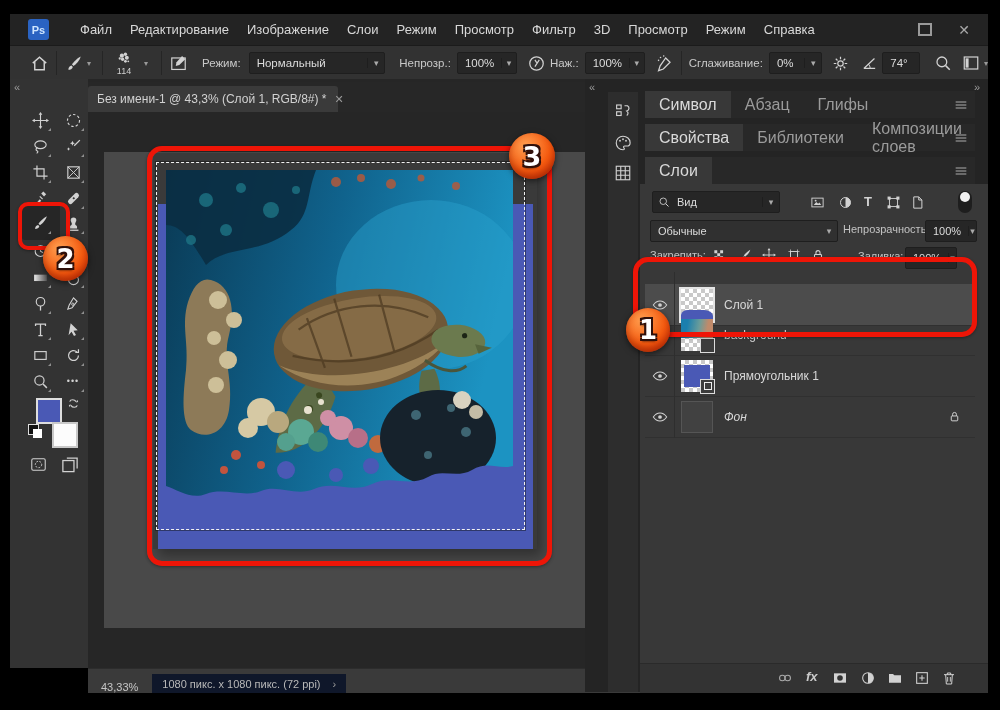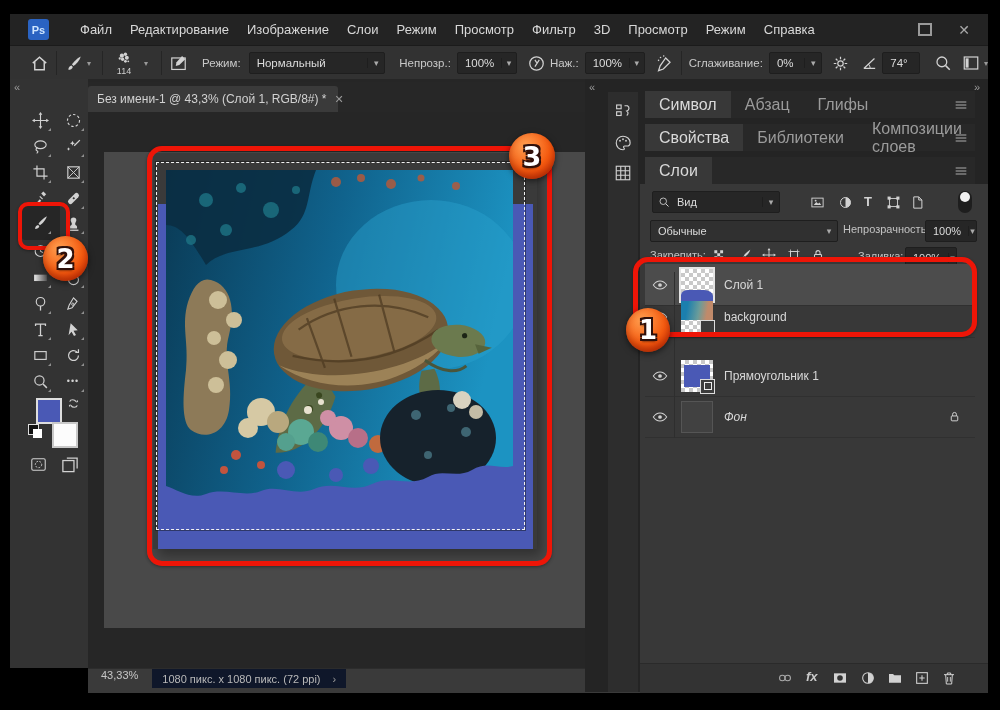--- a/index.html
+++ b/index.html
@@ -41,21 +41,21 @@
   .doctab .t{padding-left:9px;white-space:nowrap;}
   .doctab .x{margin-left:8px;color:#9a9a9a;font-size:11px;}
   .pasteboard{left:104px;top:152px;width:481px;height:476px;background:#494949;}
   .docgray{left:153px;top:153px;width:384px;height:396px;background:#3a3a3a;box-shadow:5px 7px 12px rgba(0,0,0,.35);}
   .bluerect{left:158px;top:204px;width:375px;height:345px;background:#4a59b5;}
   .photo{left:166px;top:170px;width:347px;height:360px;}
   .ants{left:156px;top:162px;width:367px;height:366px;border:1px dashed #f2f2f2;
         box-shadow:0 0 0 1px rgba(15,15,15,.45);}
   
   .statusbar{left:88px;top:668px;width:587px;height:24px;background:#3a3a3a;border-top:1px solid #2c2c2c;
-             display:flex;align-items:flex-start;font-size:11px;color:#c6c6c6;}
+             display:flex;align-items:flex-end;font-size:11px;color:#c6c6c6;}
   .statusfield{margin-left:14px;background:#0f172a;height:19px;display:flex;align-items:center;
                padding:0 10px;color:#b9b9b9;gap:12px;}
   
   .rightbg{left:585px;top:79px;width:403px;height:613px;background:#242424;}
   .iconstrip{left:608px;top:92px;width:30px;height:600px;background:#2d2d2d;}
   .stripbtn{position:absolute;left:4px;width:22px;height:22px;display:flex;align-items:center;justify-content:center;}
   .tabrow{position:absolute;left:645px;width:330px;height:27px;background:#282828;display:flex;align-items:stretch;font-size:16px;}
   .ptab{display:flex;align-items:center;padding:0 14px;color:#9b9b9b;}
   .ptab.active{background:#383838;color:#d9d9d9;}
   .hamb{position:absolute;right:6px;top:0;height:100%;display:flex;align-items:center;color:#ababab;}
@@ -825,32 +825,32 @@
       </svg>
     </span>
   <span class="abs small" style="left:858px;top:250px;color:#c3c3c3">Заливка:</span>
   <div class="abs" style="left:905px;top:247px;width:50px;height:20px">
     <span class="sel" style="width:100%;height:100%">
       <span class="val small">100%</span>
       <span class="chev">▾</span>
     </span>
   </div>
 
-  <div class="lrow layerrow selected" style="top:264px">
+  <div class="lrow layerrow selected" style="top:284px">
     <span class="eyebox ic">
         <svg width="16" height="16">
           <use href="#i-eye"></use>
         </svg>
       </span>
     <span class="thumb" style="outline:2px solid #e4e4e4">
       <span style="position:absolute;left:0;right:0;bottom:0;height:11px;background:#4a59b5;border-radius:7px 9px 0 0/5px 6px 0 0"></span>
     </span>
     <span class="lname">Слой 1</span>
   </div>
-  <div class="lrow layerrow" style="top:296px">
+  <div class="lrow layerrow" style="top:314px">
     <span class="eyebox ic">
         <svg width="16" height="16">
           <use href="#i-eye"></use>
         </svg>
       </span>
     <span class="thumb">
       <span style="position:absolute;left:0;right:0;top:0;height:19px;background:linear-gradient(100deg,#1b7fae 20%,#6a9c9a 55%,#c08a6a 80%)"></span>
       <span style="position:absolute;right:-2px;bottom:-2px;width:13px;height:13px;background:#3c3c3c;border:1px solid #dcdcdc"></span>
     </span>
     <span class="lname">background</span>

